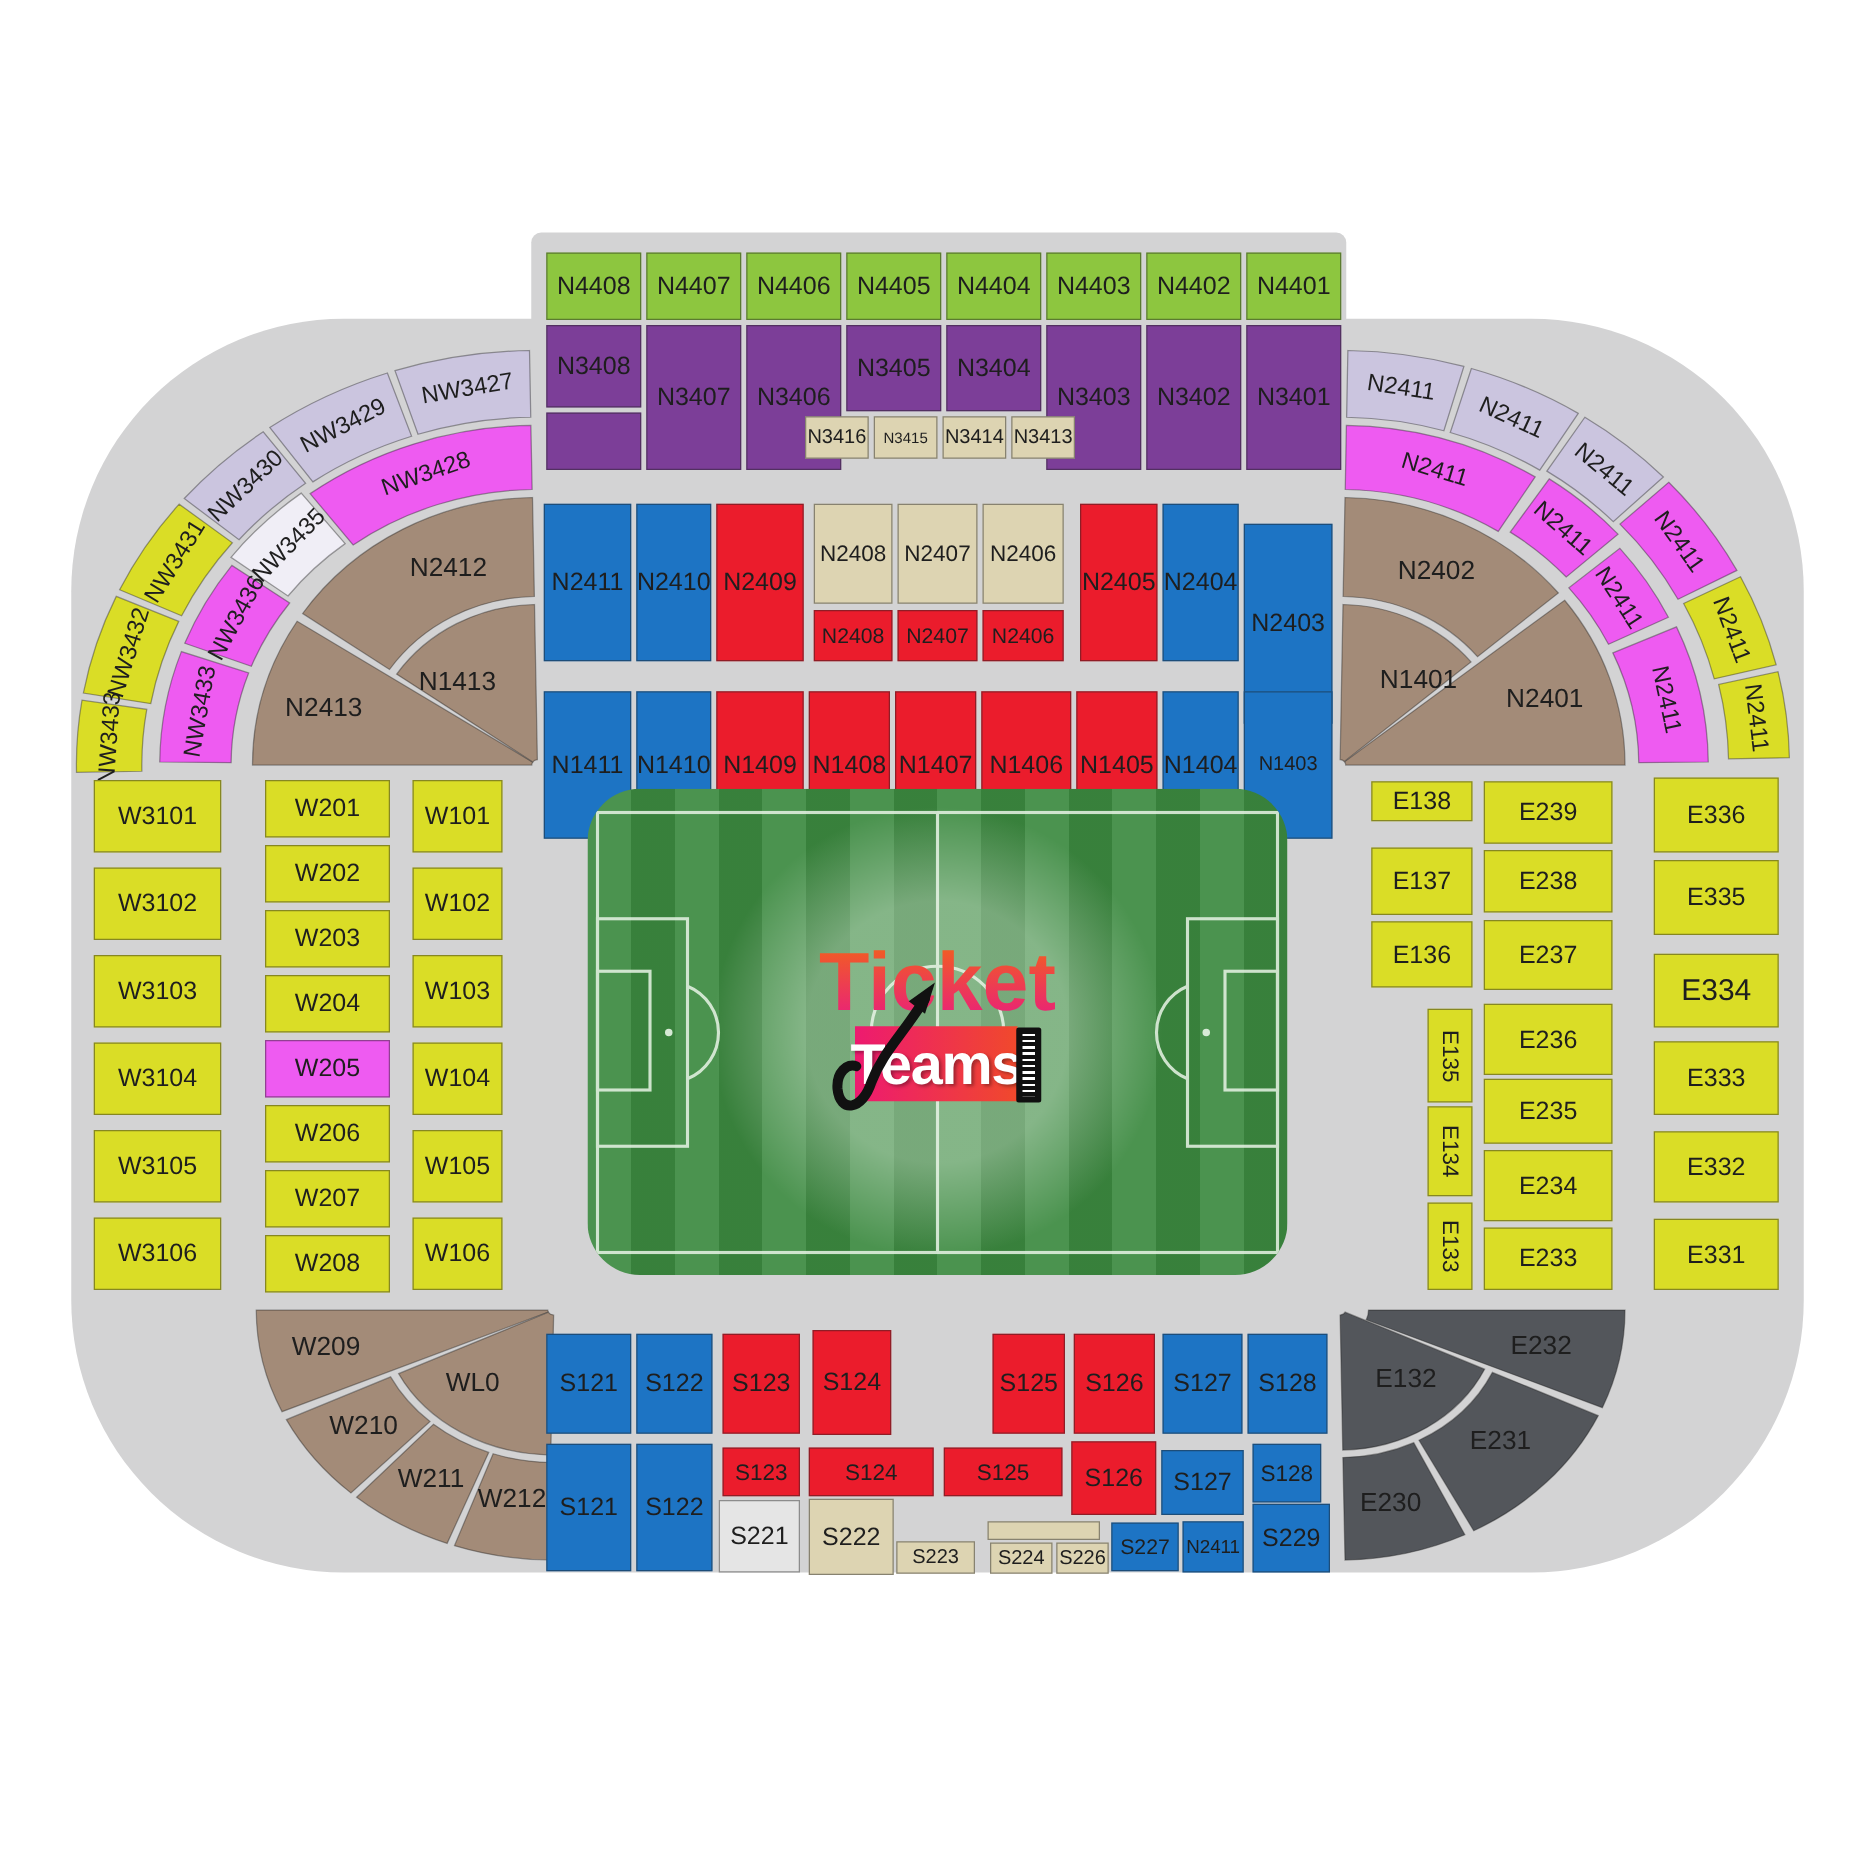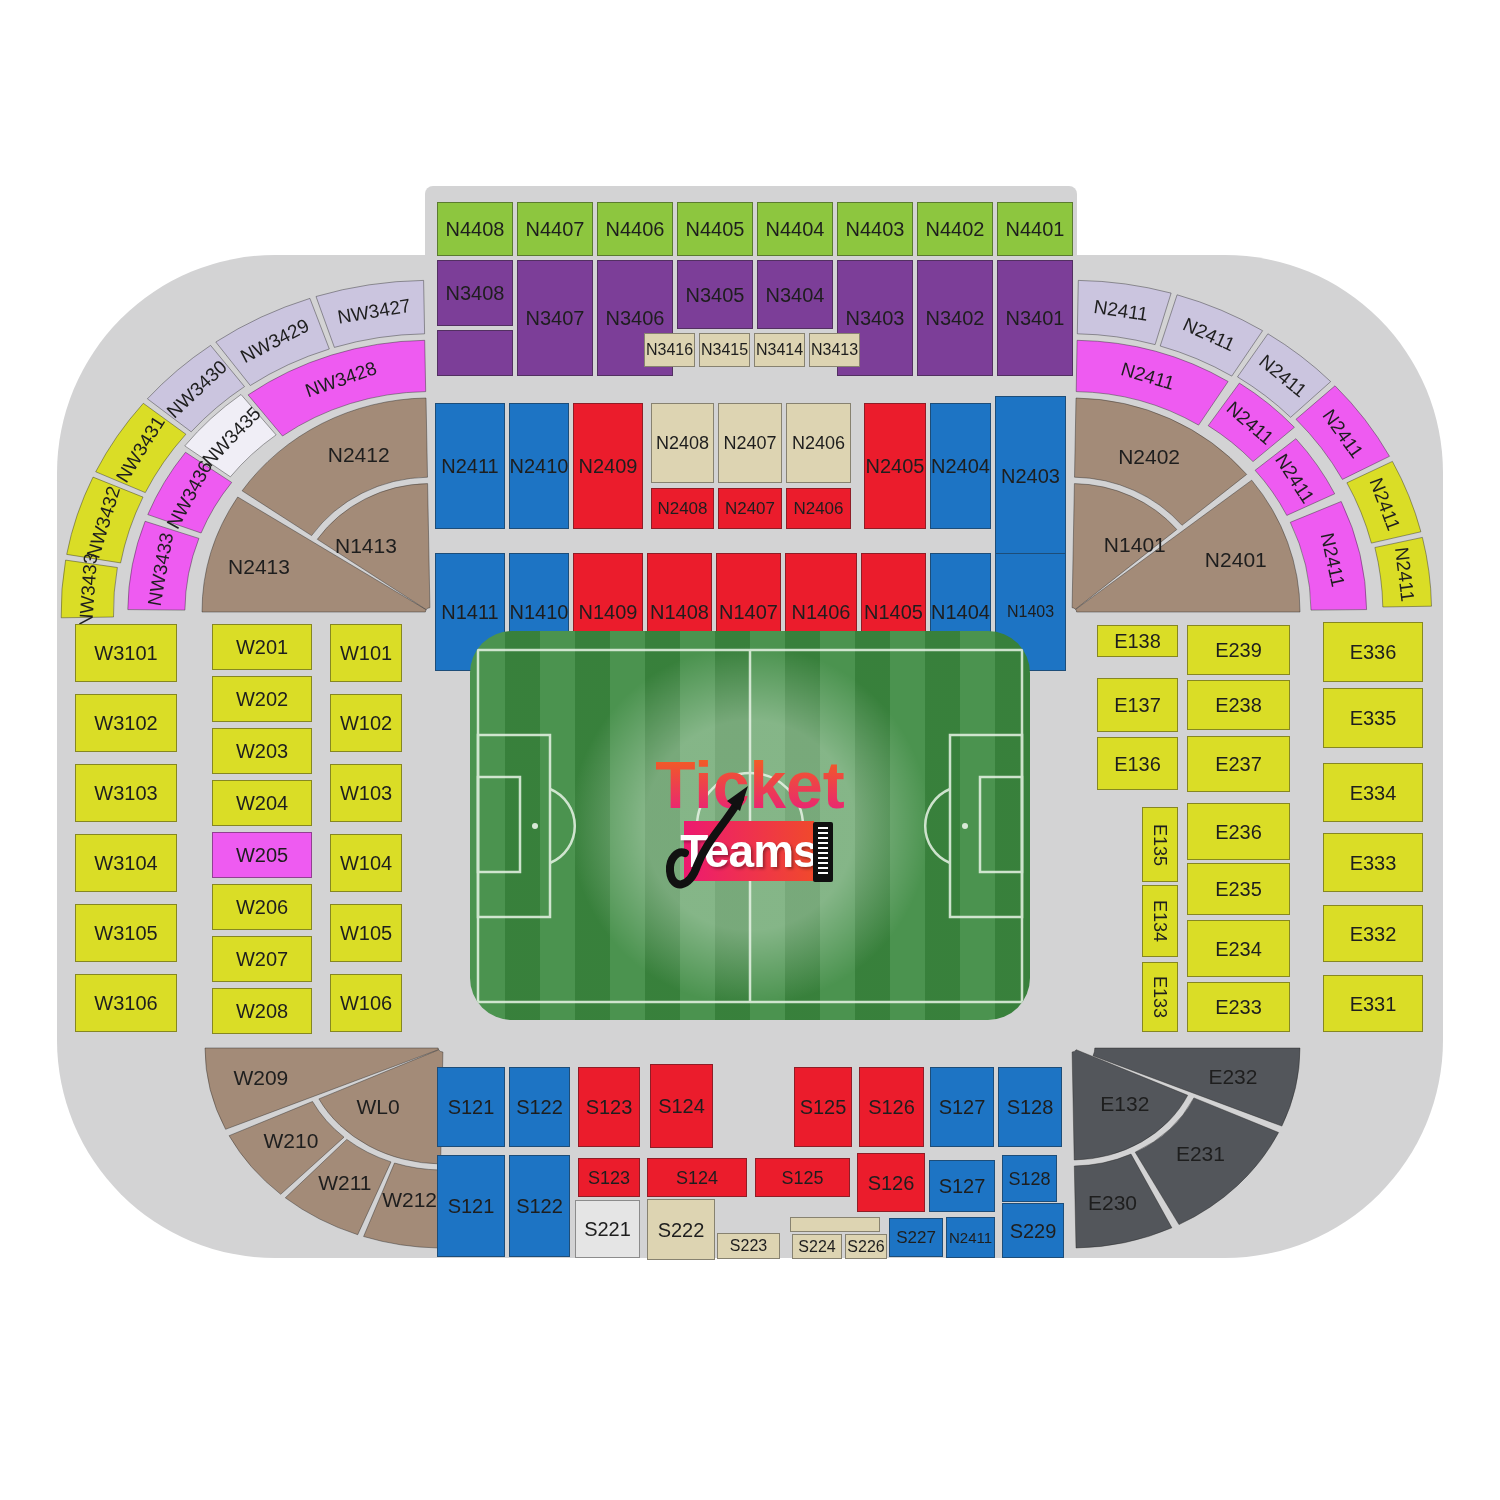--- a/index.html
+++ b/index.html
@@ -228,21 +228,21 @@
       </div>
       <div class="blk" style="left: 917px; top: 260px; width: 76px; height: 116px; background: rgb(124, 62, 152); font-size: 20px;">
         <span>N3402</span>
       </div>
       <div class="blk" style="left: 997px; top: 260px; width: 76px; height: 116px; background: rgb(124, 62, 152); font-size: 20px;">
         <span>N3401</span>
       </div>
       <div class="blk" style="left: 644px; top: 333px; width: 51px; height: 34px; background: rgb(221, 212, 178); font-size: 16px;">
         <span>N3416</span>
       </div>
-      <div class="blk" style="left: 699px; top: 333px; width: 51px; height: 34px; background: rgb(221, 212, 178); font-size: 16px;">
+      <div class="blk" style="left: 699px; top: 333px; width: 51px; height: 34px; background: rgb(221, 212, 178); font-size: 12px;">
         <span>N3415</span>
       </div>
       <div class="blk" style="left: 754px; top: 333px; width: 51px; height: 34px; background: rgb(221, 212, 178); font-size: 16px;">
         <span>N3414</span>
       </div>
       <div class="blk" style="left: 809px; top: 333px; width: 51px; height: 34px; background: rgb(221, 212, 178); font-size: 16px;">
         <span>N3413</span>
       </div>
       <div class="blk" style="left: 435px; top: 403px; width: 70px; height: 126px; background: rgb(29, 116, 196); font-size: 20px;">
         <span>N2411</span>
@@ -270,21 +270,21 @@
       </div>
       <div class="blk" style="left: 786px; top: 488px; width: 65px; height: 41px; background: rgb(235, 28, 44); font-size: 17px;">
         <span>N2406</span>
       </div>
       <div class="blk" style="left: 864px; top: 403px; width: 62px; height: 126px; background: rgb(235, 28, 44); font-size: 20px;">
         <span>N2405</span>
       </div>
       <div class="blk" style="left: 930px; top: 403px; width: 61px; height: 126px; background: rgb(29, 116, 196); font-size: 20px;">
         <span>N2404</span>
       </div>
-      <div class="blk" style="left: 995px; top: 396px; width: 71px; height: 160px; background: rgb(29, 116, 196); font-size: 20px;">
+      <div class="blk" style="left: 995px; top: 419px; width: 71px; height: 160px; background: rgb(29, 116, 196); font-size: 20px;">
         <span>N2403</span>
       </div>
       <div class="blk" style="left: 435px; top: 553px; width: 70px; height: 118px; background: rgb(29, 116, 196); font-size: 20px;">
         <span>N1411</span>
       </div>
       <div class="blk" style="left: 509px; top: 553px; width: 60px; height: 118px; background: rgb(29, 116, 196); font-size: 20px;">
         <span>N1410</span>
       </div>
       <div class="blk" style="left: 573px; top: 553px; width: 70px; height: 118px; background: rgb(235, 28, 44); font-size: 20px;">
         <span>N1409</span>
@@ -405,21 +405,21 @@
       </div>
       <div class="blk" style="left: 1187px; top: 982px; width: 103px; height: 50px; background: rgb(218, 221, 38); font-size: 20px;">
         <span>E233</span>
       </div>
       <div class="blk" style="left: 1323px; top: 622px; width: 100px; height: 60px; background: rgb(218, 221, 38); font-size: 20px;">
         <span>E336</span>
       </div>
       <div class="blk" style="left: 1323px; top: 688px; width: 100px; height: 60px; background: rgb(218, 221, 38); font-size: 20px;">
         <span>E335</span>
       </div>
-      <div class="blk" style="left: 1323px; top: 763px; width: 100px; height: 59px; background: rgb(218, 221, 38); font-size: 20px;">
+      <div class="blk" style="left: 1323px; top: 763px; width: 100px; height: 59px; background: rgb(218, 221, 38); font-size: 24px;">
         <span>E334</span>
       </div>
       <div class="blk" style="left: 1323px; top: 833px; width: 100px; height: 59px; background: rgb(218, 221, 38); font-size: 20px;">
         <span>E333</span>
       </div>
       <div class="blk" style="left: 1323px; top: 905px; width: 100px; height: 57px; background: rgb(218, 221, 38); font-size: 20px;">
         <span>E332</span>
       </div>
       <div class="blk" style="left: 1323px; top: 975px; width: 100px; height: 57px; background: rgb(218, 221, 38); font-size: 20px;">
         <span>E331</span>

